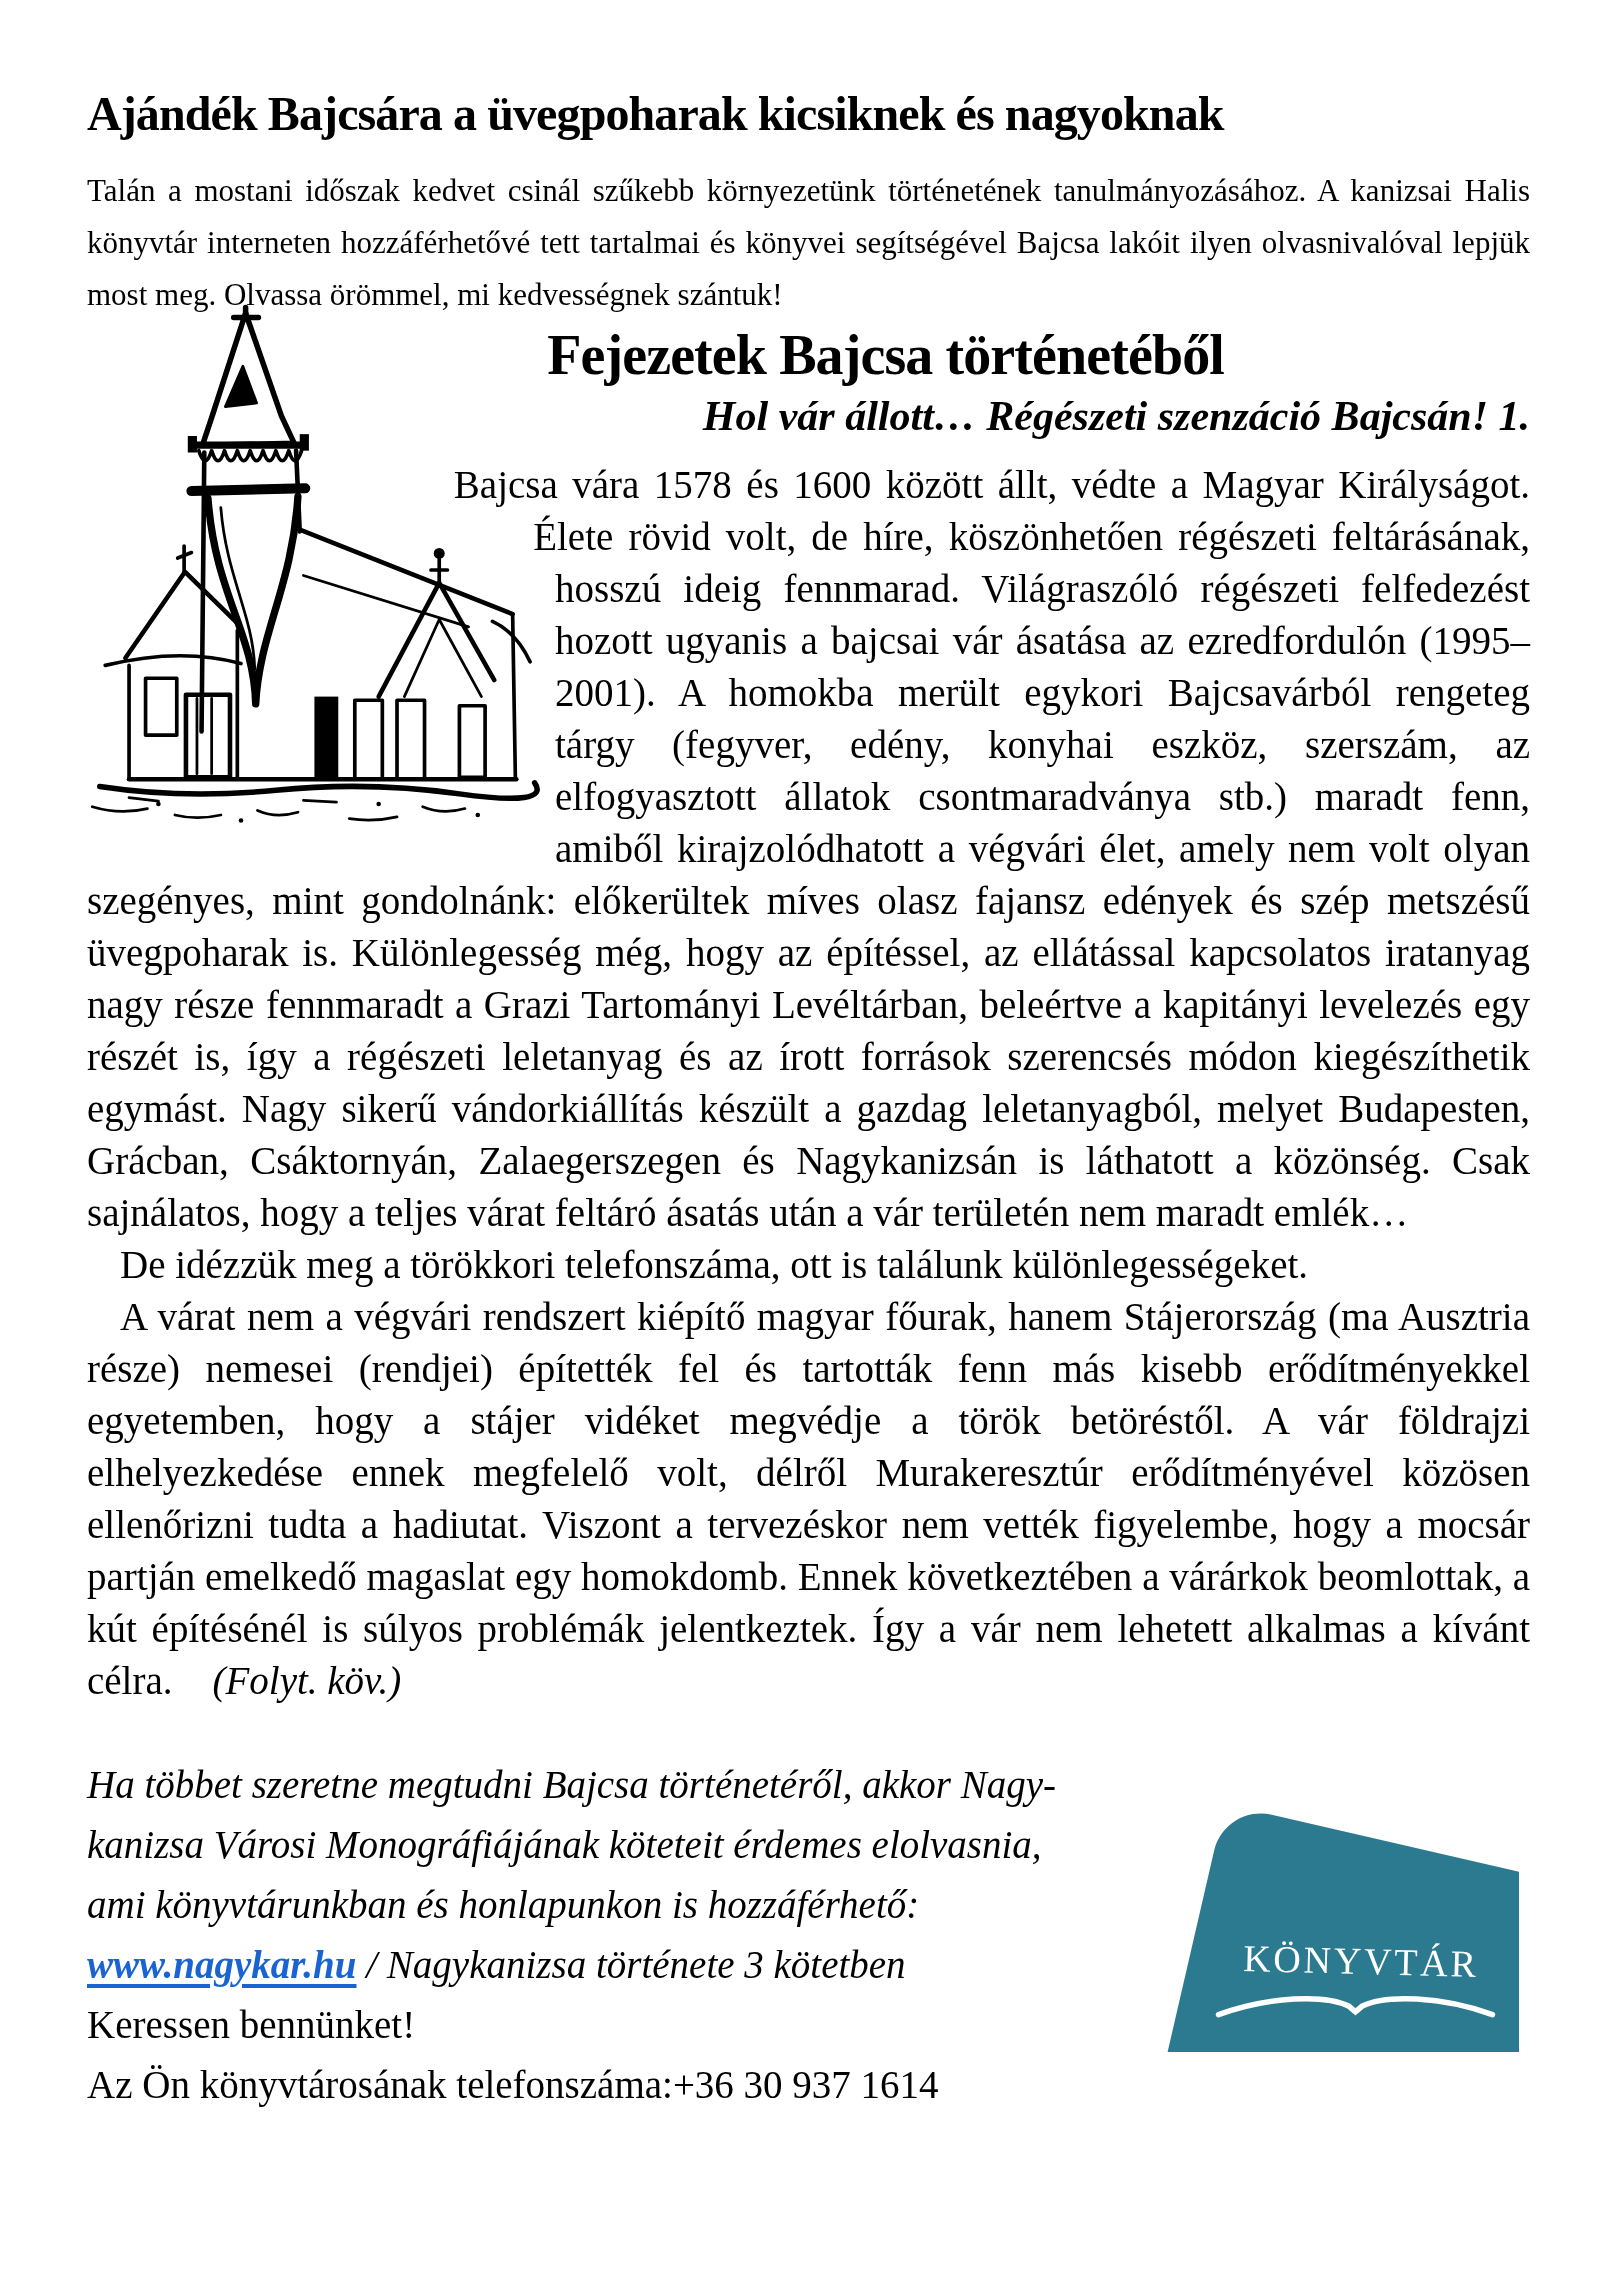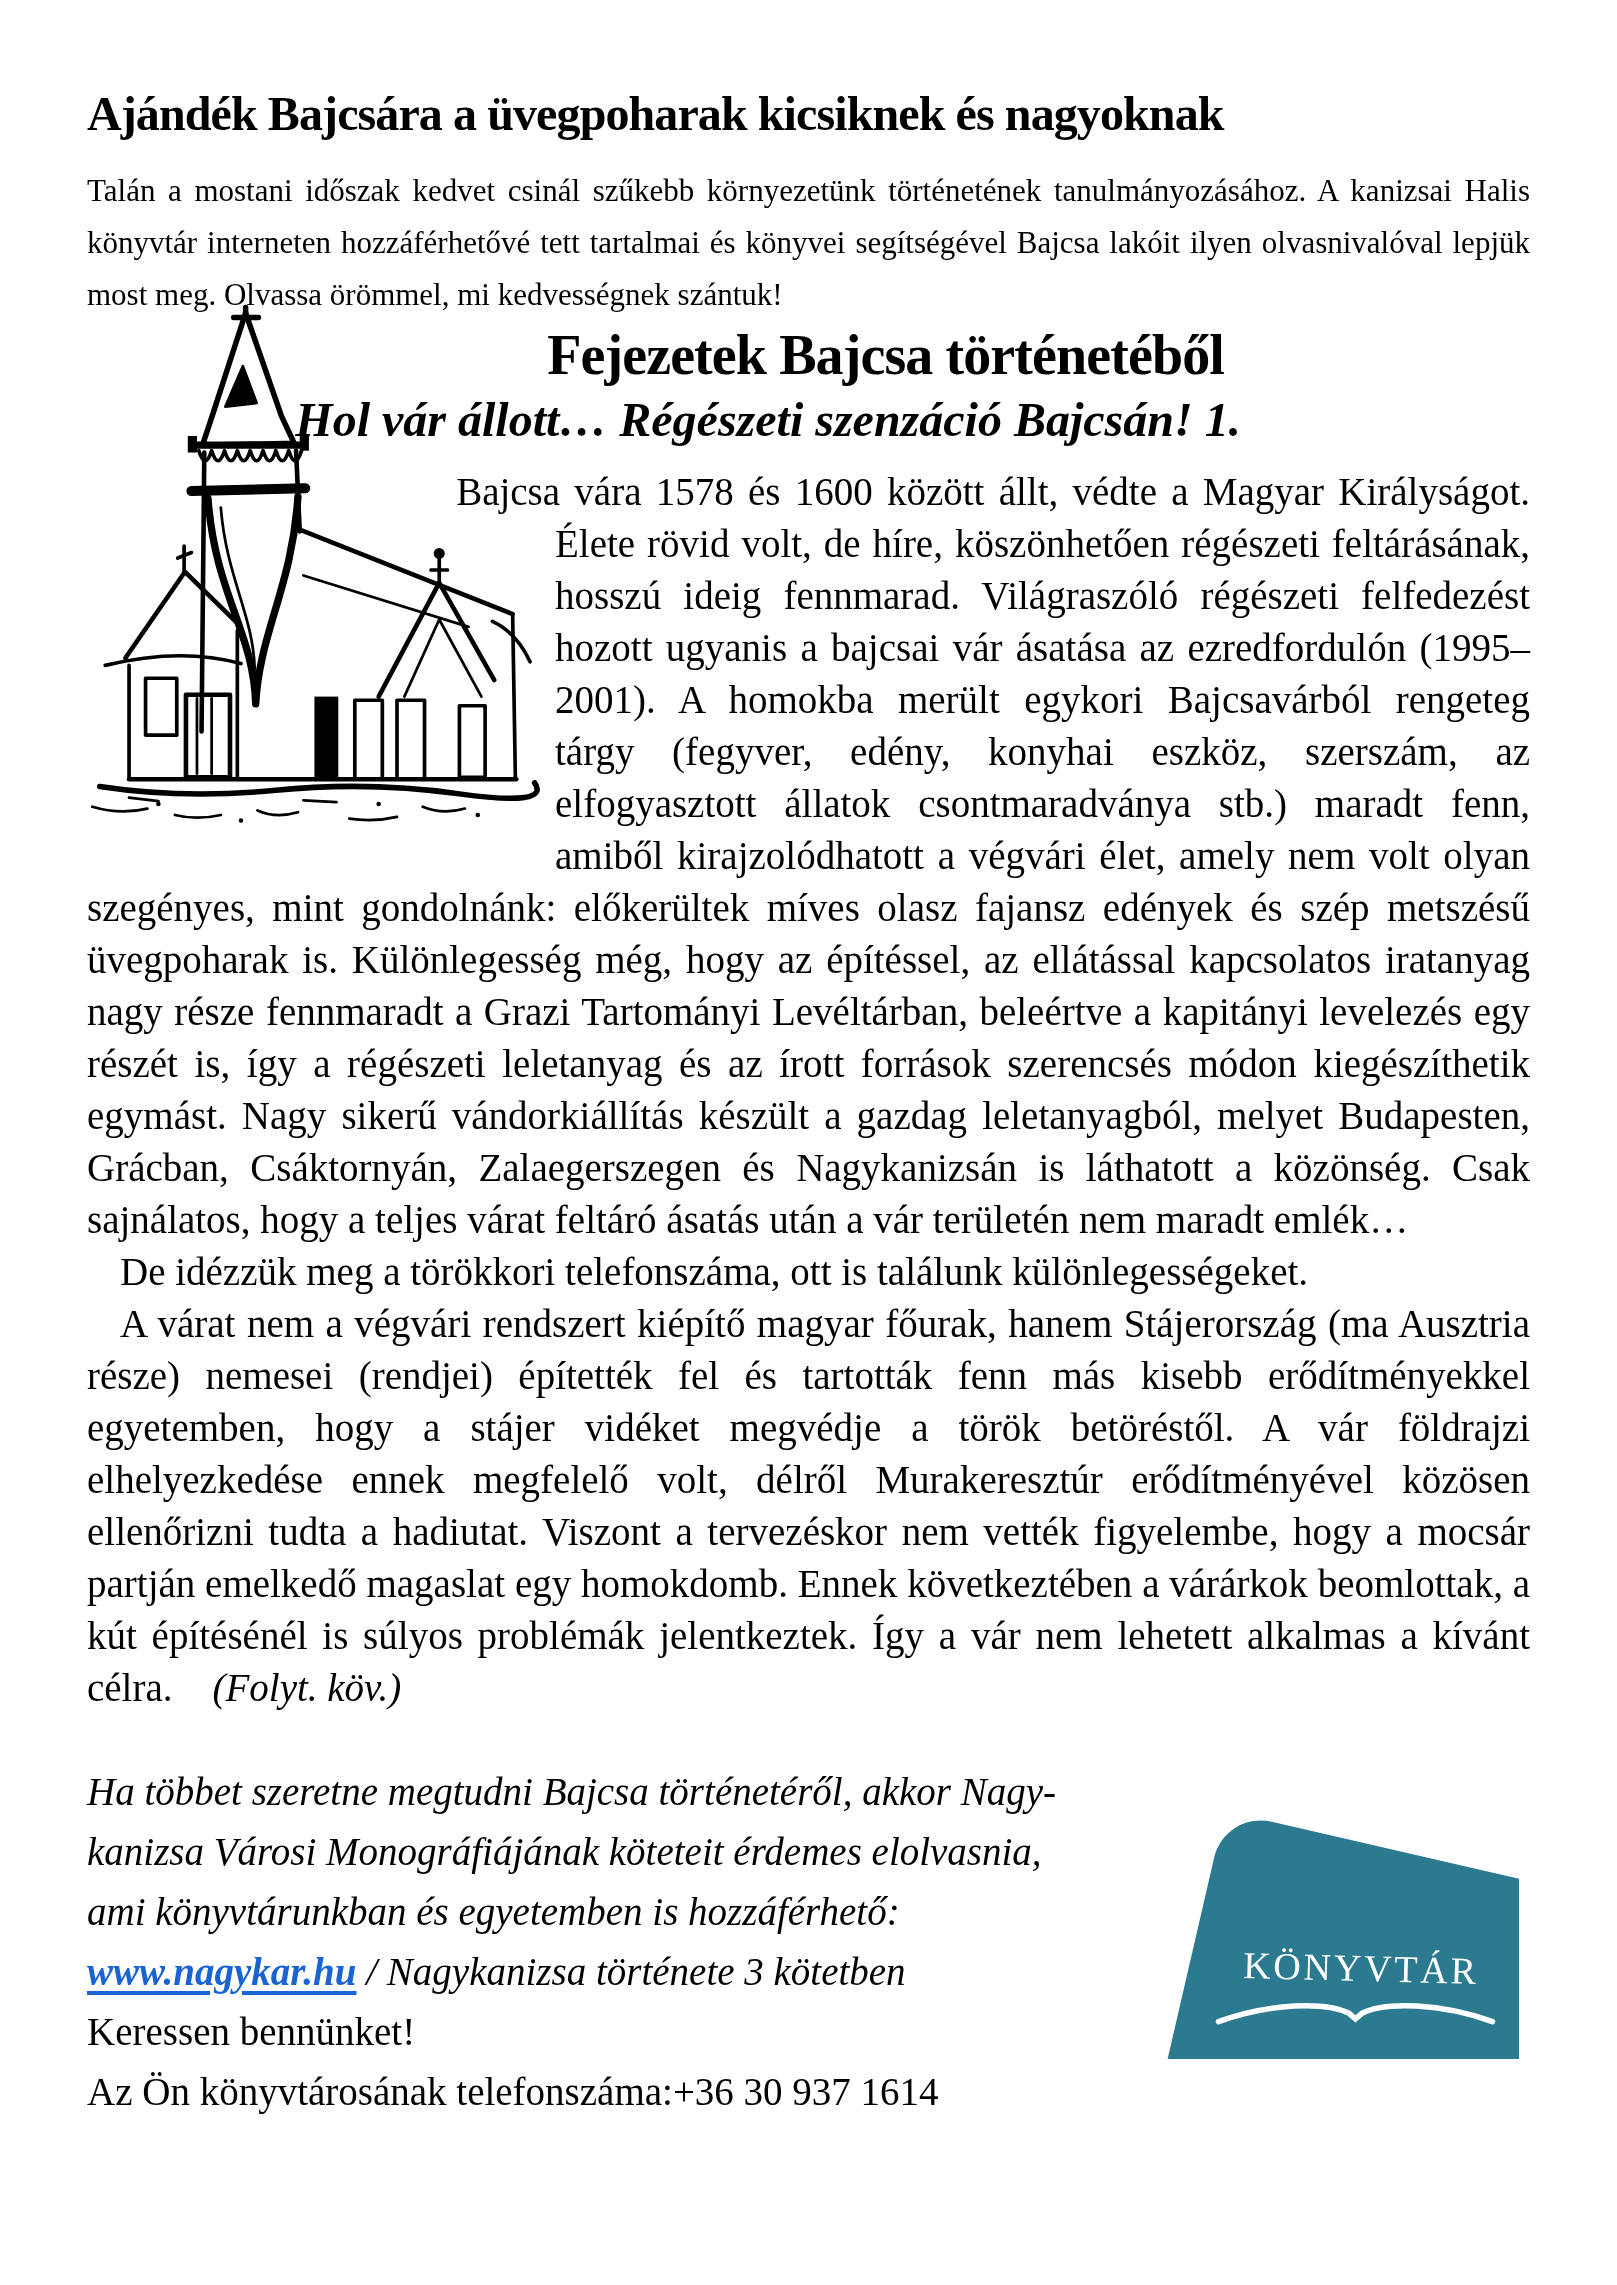--- a/index.html
+++ b/index.html
@@ -28,22 +28,22 @@
     shape-outside: polygon(0% 0%, 30% 0%, 32% 24%, 74% 30%, 79% 44%, 100% 50%, 100% 100%, 0% 100%);
     shape-margin: 9.2px;
   }
   .church-float svg { width: 100%; height: 100%; }
 
   .headline {
     font-size: 56px; font-weight: bold; text-align: center;
     margin: 5.5px 0 0 0; line-height: 1.05; letter-spacing: -0.9px;
   }
   .subtitle {
-    font-size: 48px; font-weight: bold; font-style: italic;
-    text-align: left; margin: 7.3px 0 18.4px 0;
+    font-size: 42px; font-weight: bold; font-style: italic;
+    text-align: right; margin: 7.3px 0 18.4px 0;
   }
 
   .body-text p {
     font-size: 39px; line-height: 52px; text-align: justify;
     margin: 0;
   }
   .body-text p.indented { text-indent: 33px; }
   .continuation { font-style: italic; margin-left: 40px; }
 
   .footer {
@@ -165,21 +165,21 @@
       <p class="indented">De idézzük meg a törökkori telefonszáma, ott is találunk különlegességeket.</p>
       <p class="indented"><span>A várat nem a végvári rendszert kiépítő magyar főurak, hanem Stájerország (ma Ausztria része) nemesei (rendjei) építették fel és tartották fenn más kisebb erődítményekkel egyetemben, hogy a stájer vidéket megvédje a török betöréstől. A vár földrajzi elhelyezkedése ennek megfelelő volt, délről Murakeresztúr erődítményével közösen ellenőrizni tudta a hadiutat. Viszont a tervezéskor nem vették figyelembe, hogy a mocsár partján emelkedő magaslat egy homokdomb. Ennek következtében a várárkok beomlottak, a kút építésénél is súlyos problémák jelentkeztek. Így a vár nem lehetett alkalmas a kívánt célra.</span><span class="continuation">(Folyt. köv.)</span></p>
     </div>
 
   </div>
 
   <div class="footer">
     <p class="footer-text">
       <span>Ha többet szeretne megtudni Bajcsa történetéről, akkor Nagy-</span><br>
       <span>kanizsa Városi Monográfiájának köteteit érdemes elolvasnia,</span><br>
-      <span>ami könyvtárunkban és egyetemben is hozzáférhető:</span><br>
+      <span>ami könyvtárunkban és honlapunkon is hozzáférhető:</span><br>
       <a class="site-link" href="www.nagykar.hu" style="color: rgb(26, 99, 210);">www.nagykar.hu</a><span> / Nagykanizsa története 3 kötetben</span><br>
       <span class="upright">Keressen bennünket!</span><br>
       <span class="upright">Az Ön könyvtárosának telefonszáma:+36 30 937 1614</span>
     </p>
 
     <div class="logo-clip">
       <div class="logo-rect" style="background: rgb(43, 122, 144);"></div>
       <div class="logo-label">KÖNYVTÁR</div>
       <svg class="logo-book" viewBox="0 0 310 42">
         <path d="M6 32 C62 12 122 10 148 23 L155 29 L162 23 C188 10 248 12 304 32" fill="none" stroke="#ffffff" stroke-width="6" stroke-linecap="round"></path>

